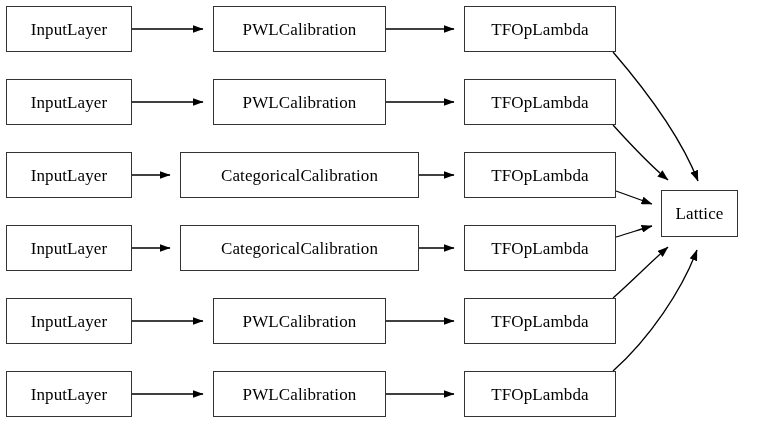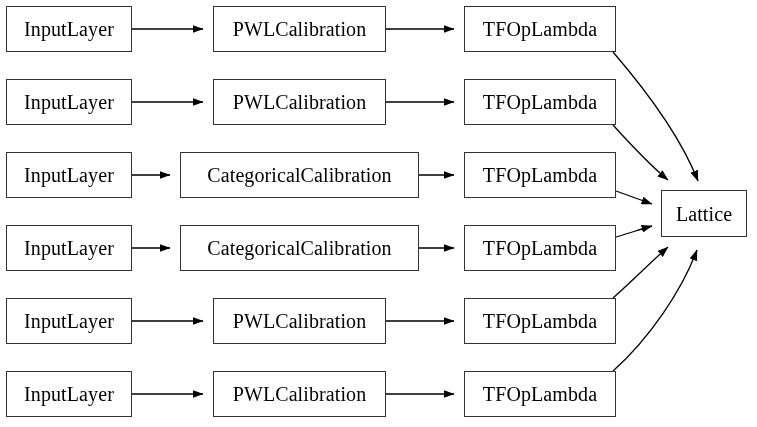--- a/index.html
+++ b/index.html
@@ -28,21 +28,21 @@
     box-sizing: border-box;
     border: 1.3px solid #333333;
     background: #ffffff;
     display: flex;
     align-items: center;
     justify-content: center;
     color: #000000;
     white-space: nowrap;
   }
   .node-label {
-    font-size: 20px;
+    font-size: 17px;
     line-height: 1;
     letter-spacing: 0.1px;
     color: #000000;
   }
 </style>
 </head>
 <body>
 
 <div id="canvas">
 
@@ -122,18 +122,18 @@
       </div>
       <div class="node" style="left: 464px; top: 225px; width: 152px; height: 46px; border-color: rgb(51, 51, 51); background: rgb(255, 255, 255);">
         <span class="node-label" style="color: rgb(0, 0, 0);">TFOpLambda</span>
       </div>
       <div class="node" style="left: 464px; top: 298px; width: 152px; height: 46px; border-color: rgb(51, 51, 51); background: rgb(255, 255, 255);">
         <span class="node-label" style="color: rgb(0, 0, 0);">TFOpLambda</span>
       </div>
       <div class="node" style="left: 464px; top: 371px; width: 152px; height: 46px; border-color: rgb(51, 51, 51); background: rgb(255, 255, 255);">
         <span class="node-label" style="color: rgb(0, 0, 0);">TFOpLambda</span>
       </div>
-      <div class="node" style="left: 661px; top: 190px; width: 86px; height: 47px; border-color: rgb(51, 51, 51); background: rgb(255, 255, 255);">
+      <div class="node" style="left: 661px; top: 190px; width: 77px; height: 47px; border-color: rgb(51, 51, 51); background: rgb(255, 255, 255);">
         <span class="node-label" style="color: rgb(0, 0, 0);">Lattice</span>
       </div>
     </div>
 
 </div>
 
 </body></html>

